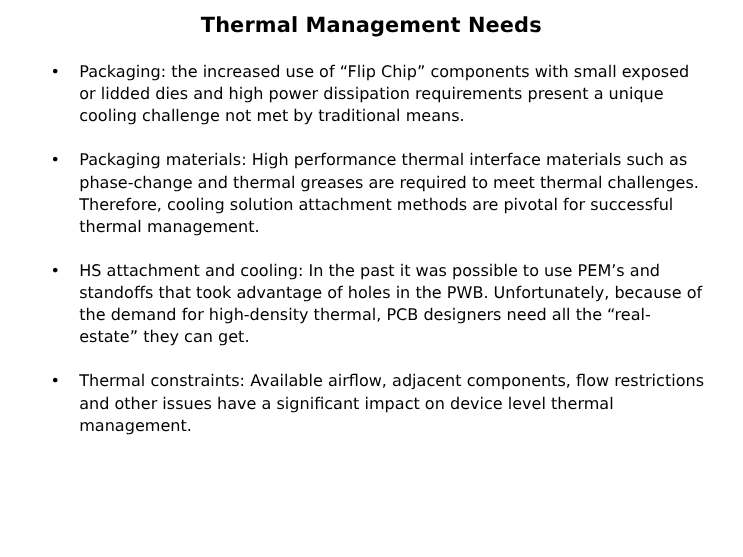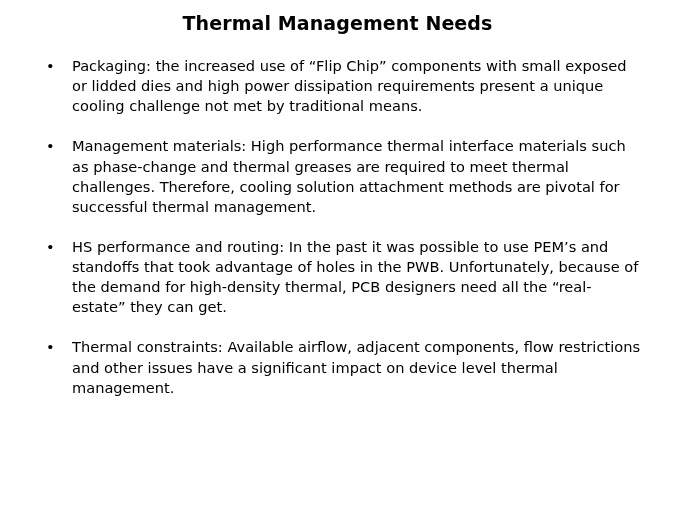--- a/index.html
+++ b/index.html
@@ -67,26 +67,26 @@
 
   <ul class="bullet-list">
 
     <li class="bullet-item">
       <span class="bullet-marker">•</span>
       <span class="bullet-lead">Packaging:</span><span class="bullet-text"> the increased use of “Flip Chip” components with small exposed or lidded dies and high power dissipation requirements present a unique cooling challenge not met by traditional means.</span>
     </li>
 
     <li class="bullet-item">
       <span class="bullet-marker">•</span>
-      <span class="bullet-lead">Management materials:</span><span class="bullet-text"> High performance thermal interface materials such as phase-change and thermal greases are required to meet thermal challenges. Therefore, cooling solution attachment methods are pivotal for successful thermal management.</span>
+      <span class="bullet-lead">Packaging materials:</span><span class="bullet-text"> High performance thermal interface materials such as phase-change and thermal greases are required to meet thermal challenges. Therefore, cooling solution attachment methods are pivotal for successful thermal management.</span>
     </li>
 
     <li class="bullet-item">
       <span class="bullet-marker">•</span>
-      <span class="bullet-lead">HS performance and routing:</span><span class="bullet-text"> In the past it was possible to use PEM’s and standoffs that took advantage of holes in the PWB. Unfortunately, because of the demand for high-density thermal, PCB designers need all the “real-estate” they can get.</span>
+      <span class="bullet-lead">HS attachment and cooling:</span><span class="bullet-text"> In the past it was possible to use PEM’s and standoffs that took advantage of holes in the PWB. Unfortunately, because of the demand for high-density thermal, PCB designers need all the “real-estate” they can get.</span>
     </li>
 
     <li class="bullet-item">
       <span class="bullet-marker">•</span>
       <span class="bullet-lead">Thermal constraints:</span><span class="bullet-text"> Available airflow, adjacent components, flow restrictions and other issues have a significant impact on device level thermal management.</span>
     </li>
 
   </ul>
 
 </div>

